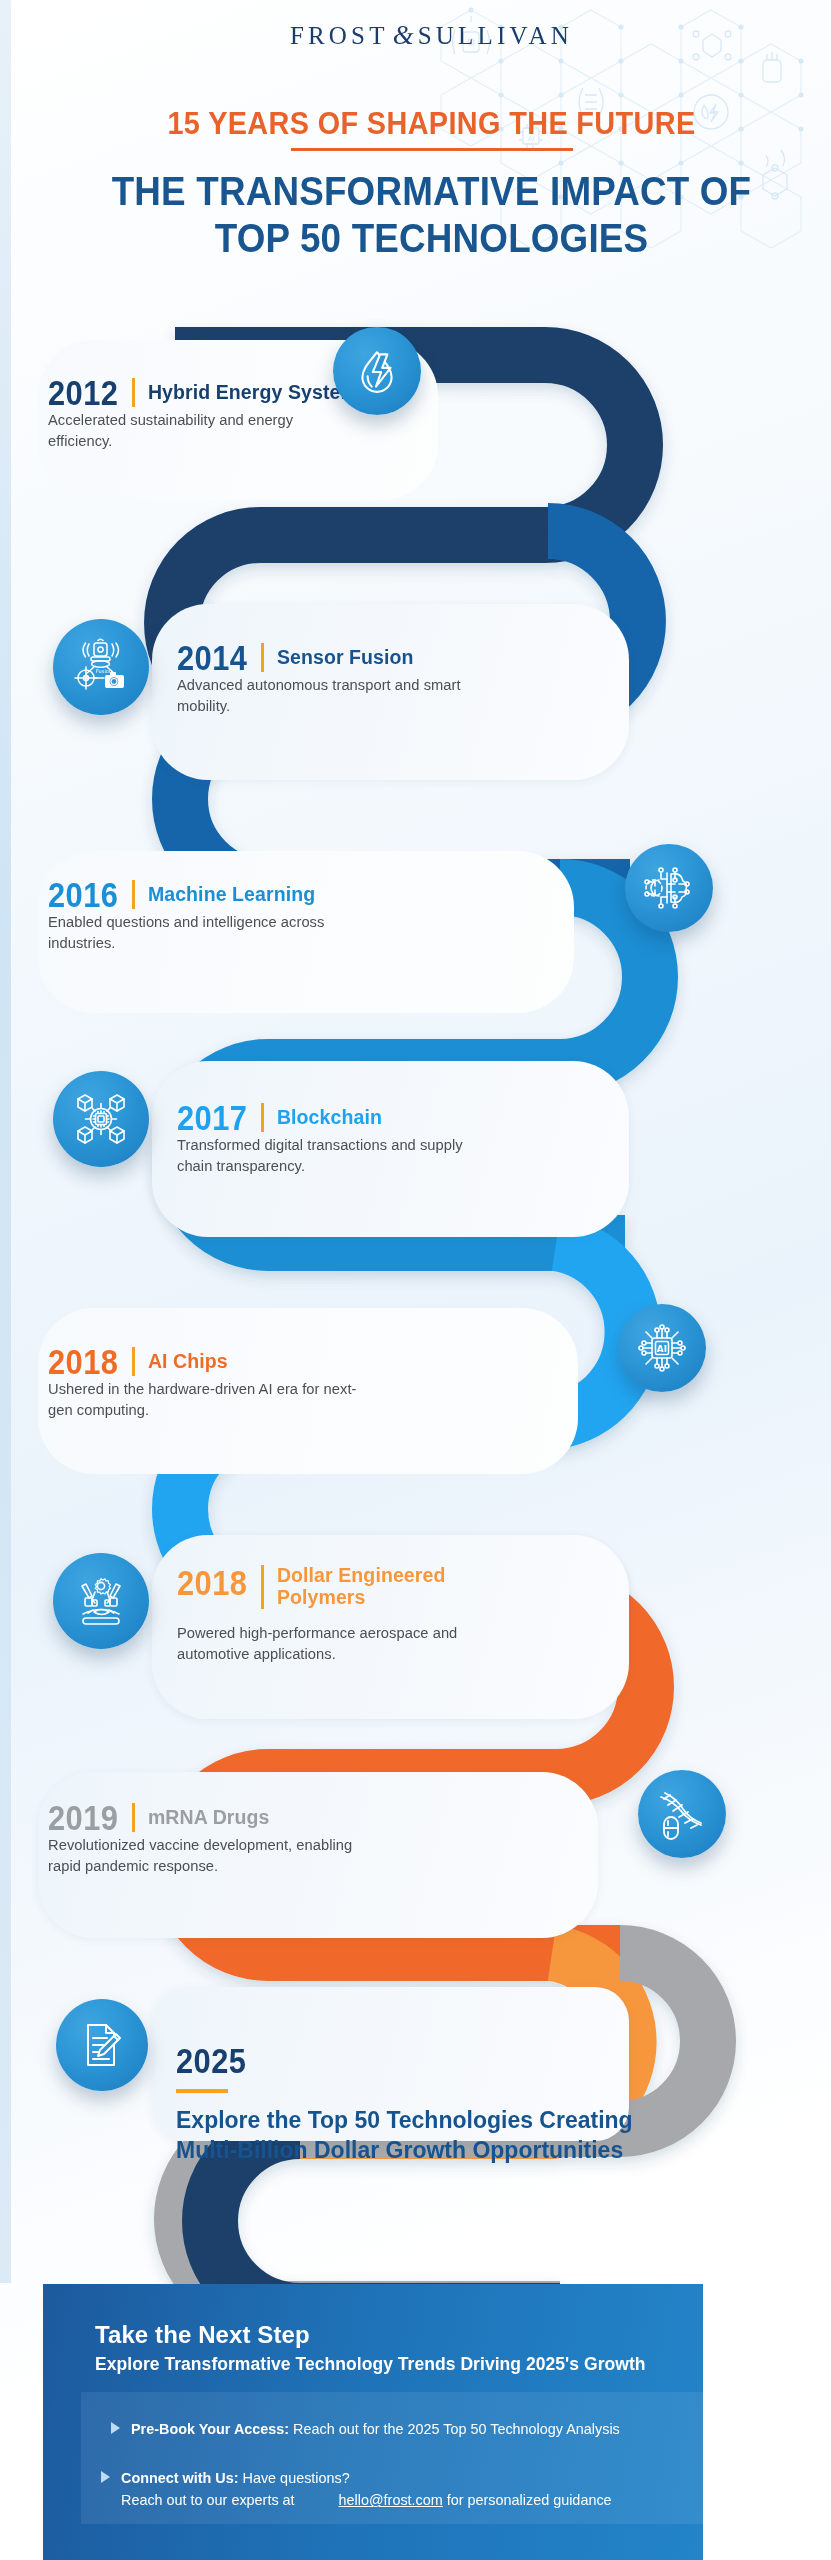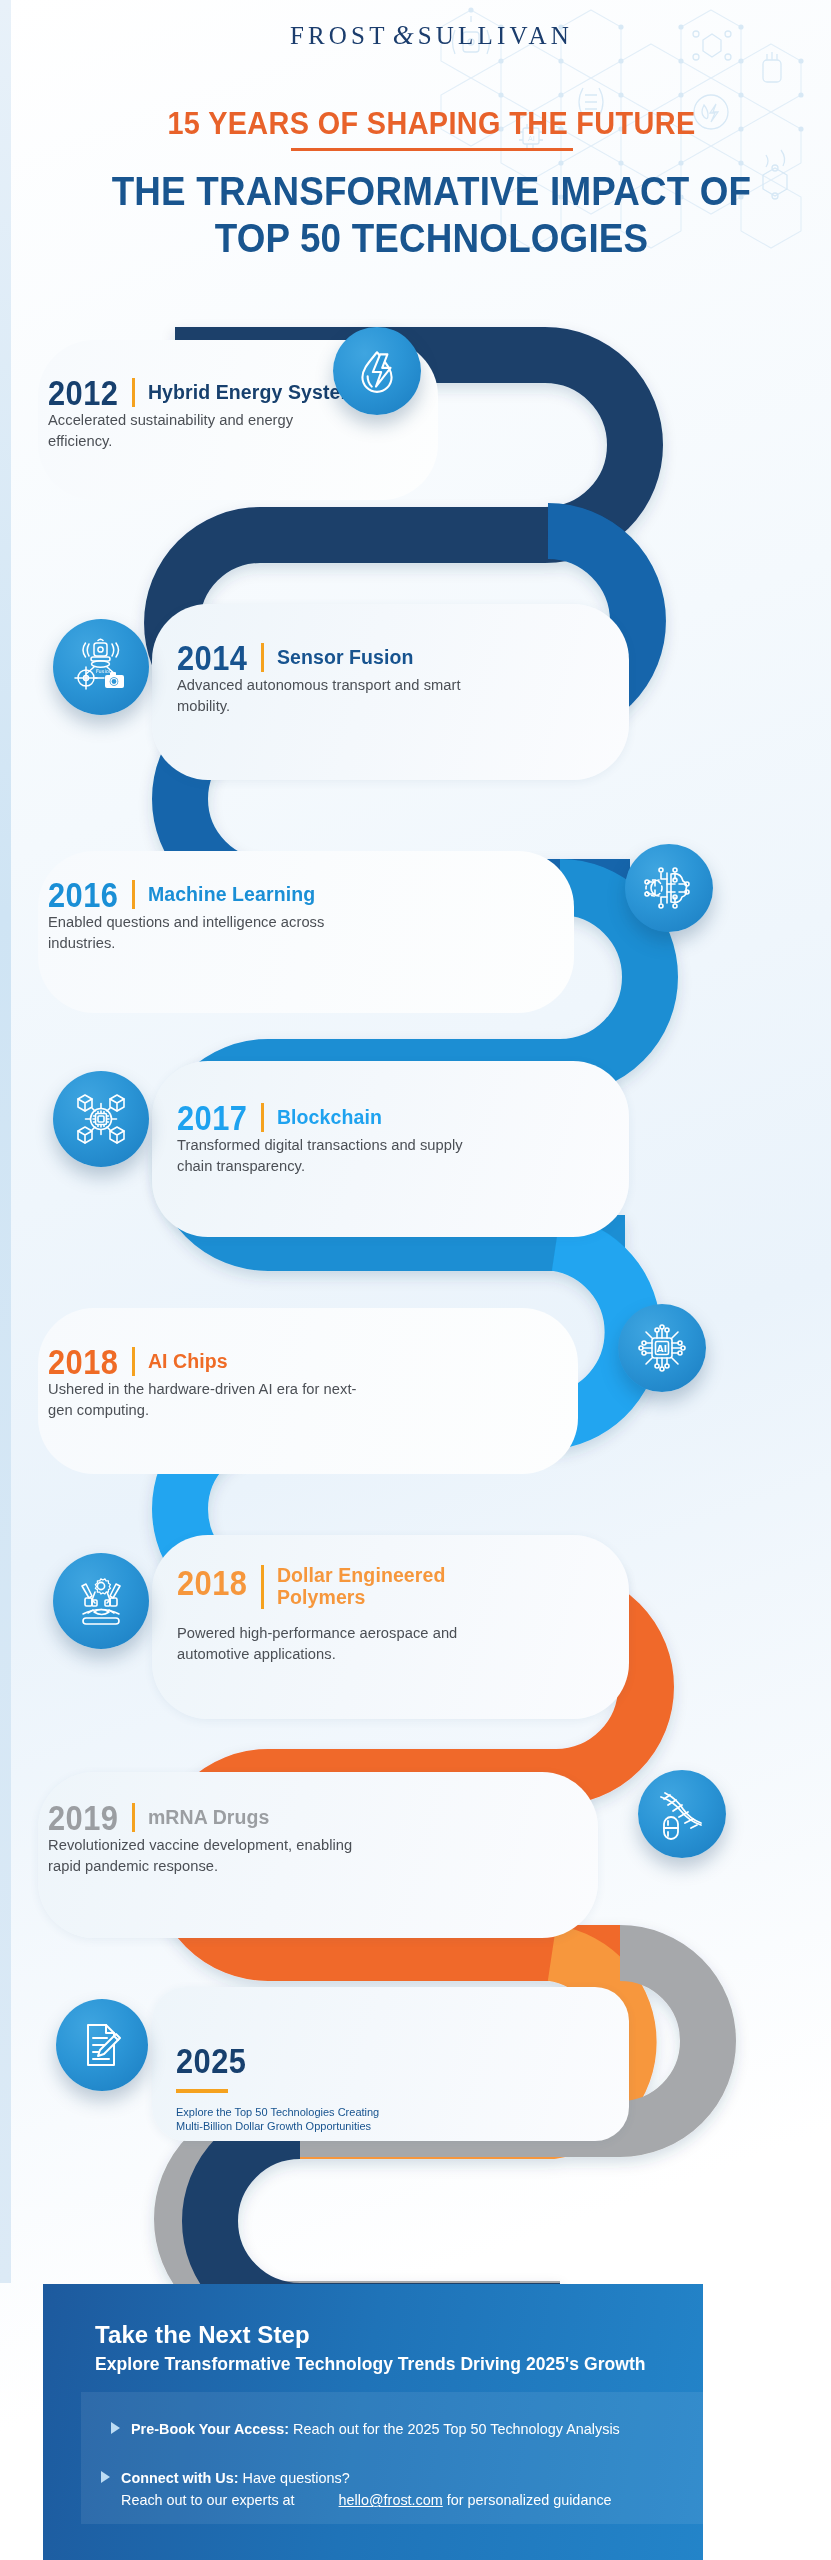--- a/index.html
+++ b/index.html
@@ -98,21 +98,21 @@
     background:radial-gradient(circle at 36% 30%,#3fa5e0 0%,#2b95d6 45%,#1a7cc0 100%);
     box-shadow:0 10px 18px rgba(20,60,100,.26);
     display:flex; align-items:center; justify-content:center;
   }
   .bubble svg { display:block; }
 
   
   .cta-year { font-size:35px; font-weight:700; color:#17406e; letter-spacing:.5px;
               transform:scaleX(.88); transform-origin:left center; line-height:1; }
   .cta-rule { width:52px; height:3.5px; background:#f5a21f; margin:11px 0 12px; }
-  .cta-text { font-size:11px; font-weight:400; color:#17538f; line-height:1.32; }
+  .cta-text { font-size:23px; font-weight:700; color:#17538f; line-height:1.32; }
 
   
   .footer {
     position:absolute; left:27px; top:2284px; width:660px; height:276px;
     background:linear-gradient(100deg,#1d5a9e 0%,#1f73b8 48%,#2384c9 100%);
     margin-left:16px;
   }
   .footer-h1 {
     position:absolute; left:52px; top:37px;
     font-size:24px; font-weight:700; color:#ffffff; letter-spacing:.1px;

